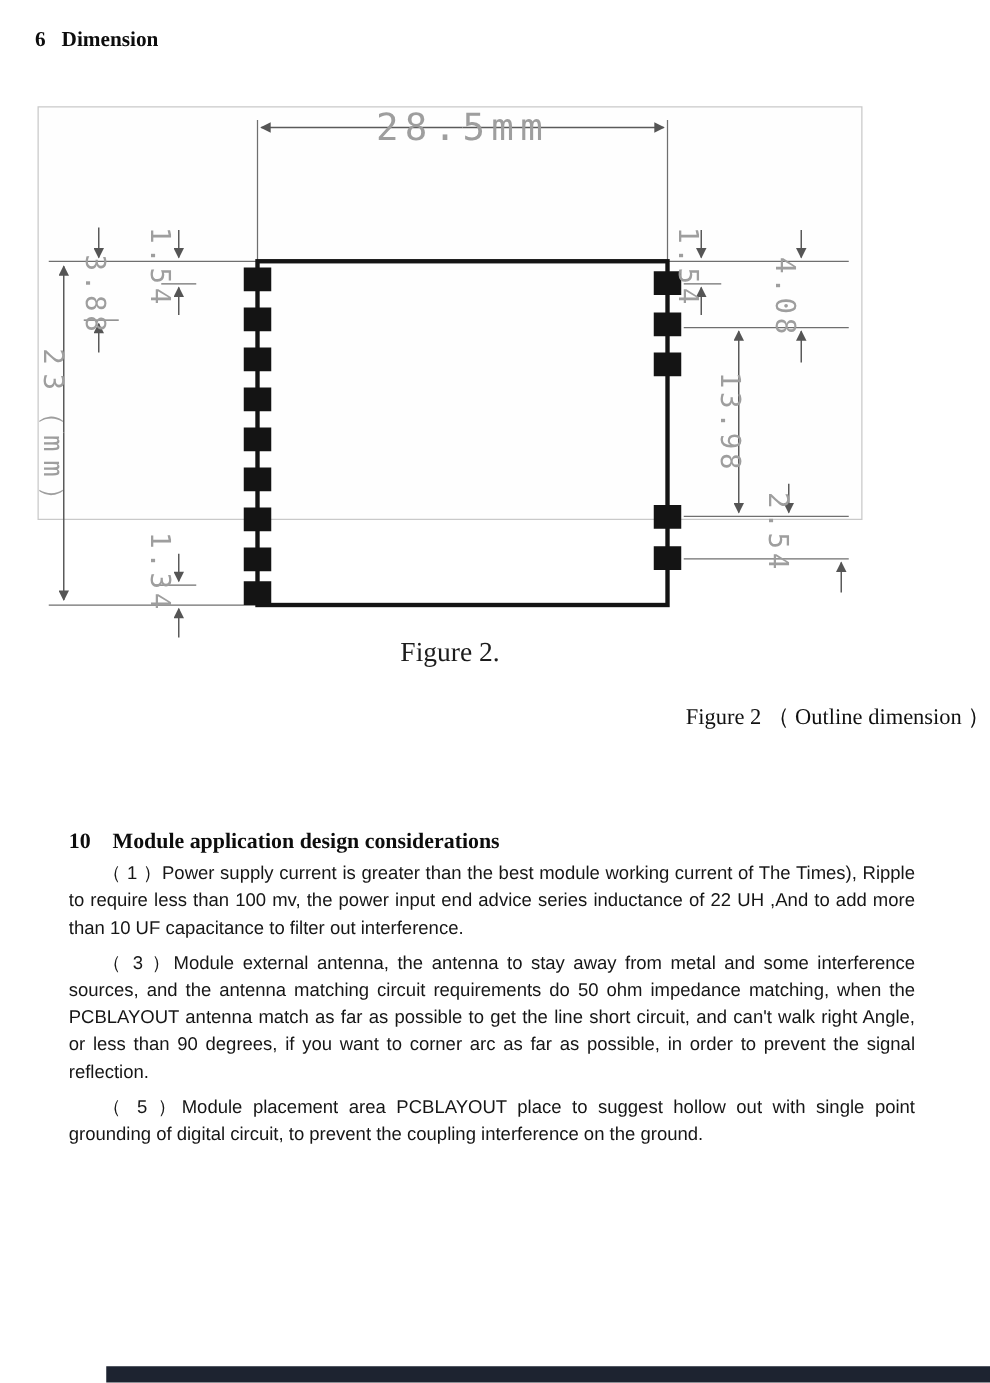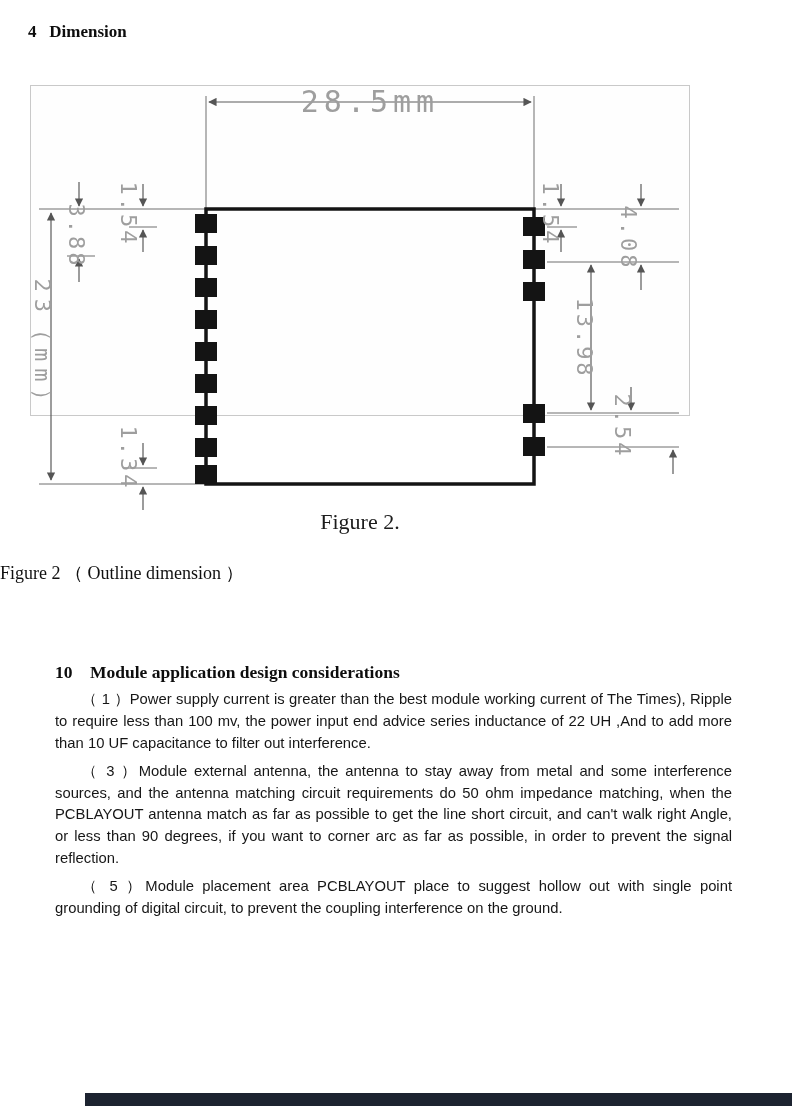--- a/index.html
+++ b/index.html
@@ -21,39 +21,39 @@
     font-size:22px;color:#1c1c1c;
   }
   .dimtxt{
     font-family:"DejaVu Sans Mono",monospace;font-size:22px;
     fill:#9e9e9e;letter-spacing:3px;
   }
   .dimtxt.big{font-size:30px;letter-spacing:5px}
   .dimtxt.tall{letter-spacing:7px}
 
   .caption{
-    position:absolute;left:0;width:792px;top:561px;text-align:left;
+    position:absolute;left:0;width:792px;top:561px;text-align:right;
     font-size:18px;color:#101010;
   }
   .paras{
     position:absolute;left:55px;top:689px;width:692px;
     font-family:"Liberation Sans",sans-serif;font-size:14.8px;
     color:#161616;text-align:justify;line-height:1.48;
   }
   .paras p{margin:0 15px 6px 0;text-indent:27px}
 
   .footer-bar{
     position:absolute;left:85px;right:0;bottom:0;height:13px;
     background:#1d2330;
   }
 </style>
 </head>
 <body>
 
-<div class="h-sec" id="h9">4   Dimension</div>
+<div class="h-sec" id="h9">6   Dimension</div>
 
 <div class="figure-wrap">
   <svg width="658" height="444" viewBox="0 0 658 444">
     <defs>
       <marker id="arw" viewBox="0 0 10 10" refX="9" refY="5" markerWidth="9" markerHeight="7" orient="auto">
         <path d="M0,0 L10,5 L0,10 z" fill="#555"></path>
       </marker>
     </defs>
 
     <g stroke="#6f6f6f" stroke-width="1">

